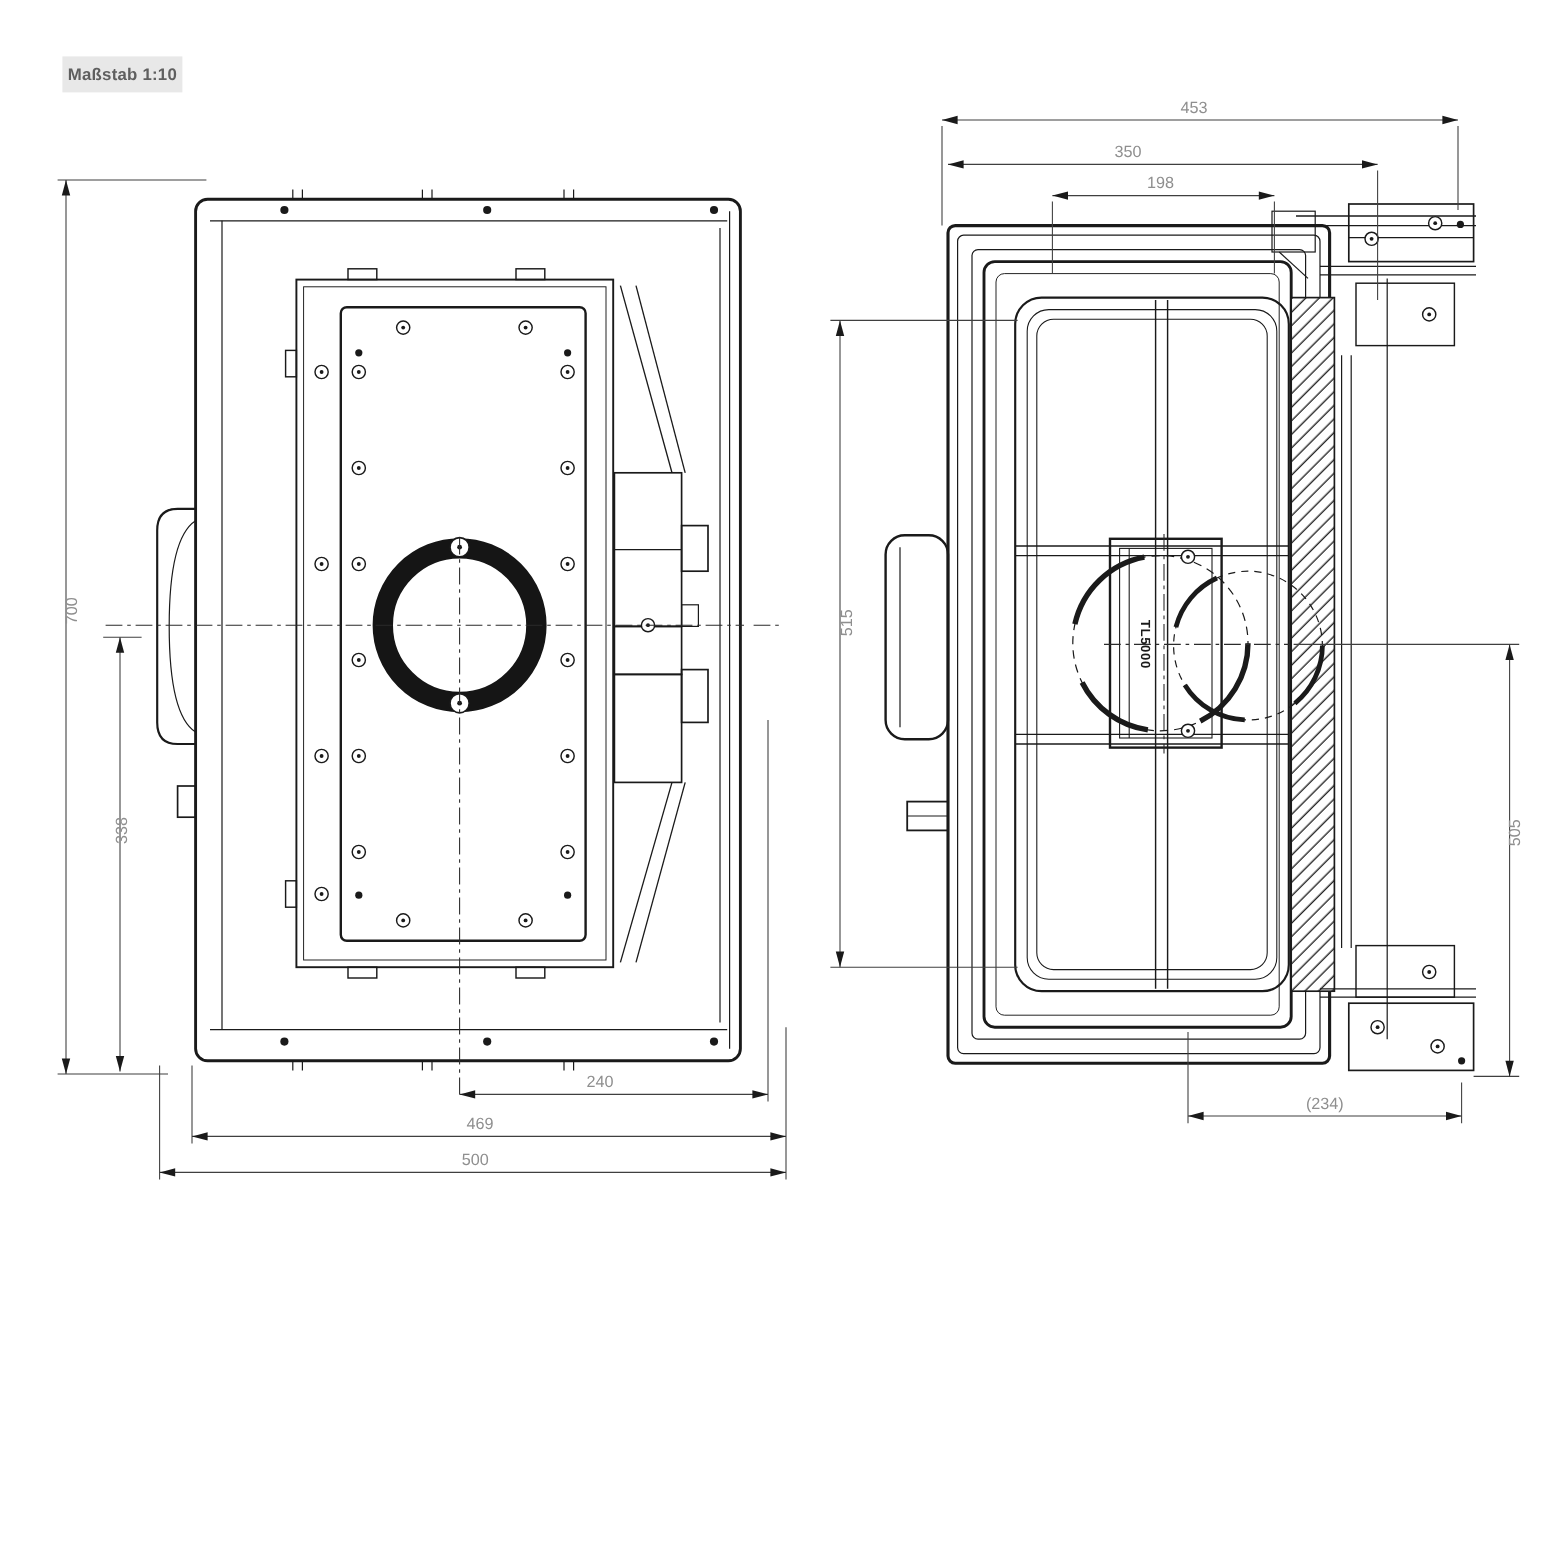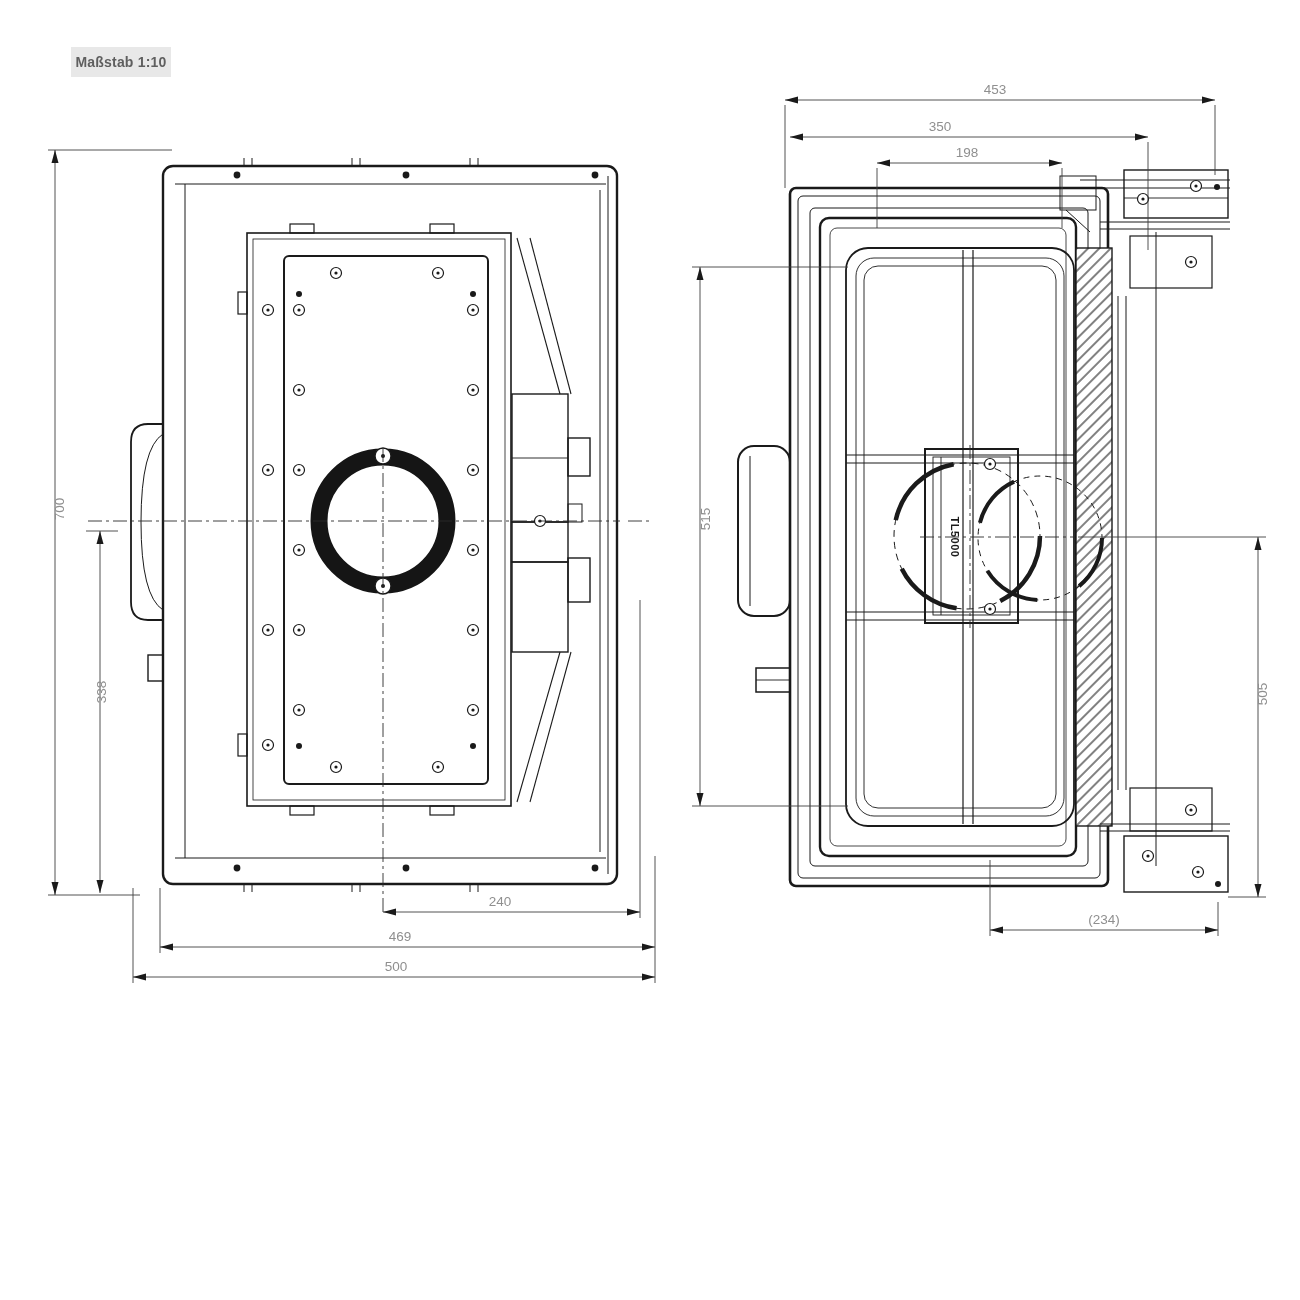--- a/index.html
+++ b/index.html
@@ -1,19 +1,19 @@
 <!DOCTYPE html>
 <html><head>
 <meta charset="utf-8">
 <style>
   html,body{margin:0;padding:0;background:#fff;}
   body{font-family:"Liberation Sans",sans-serif;}
   .canvas{position:relative;width:1300px;height:1300px;background:#ffffff;overflow:hidden;}
   .scale-label{
-    position:absolute;left:71px;top:47px;width:100px;height:30px;
+    position:absolute;left:52px;top:47px;width:100px;height:30px;
     background:#e8e8e8;color:#5f5f5f;font-size:14px;font-weight:bold;
     display:flex;align-items:center;justify-content:center;letter-spacing:.2px;
   }
   svg text{font-family:"Liberation Sans",sans-serif;}
   .dimtxt{fill:#8f8f8f;font-size:13.5px;}
   .fantxt{fill:#1a1a1a;font-size:11px;font-weight:bold;letter-spacing:.5px;}
 </style>
 </head>
 <body>
 

